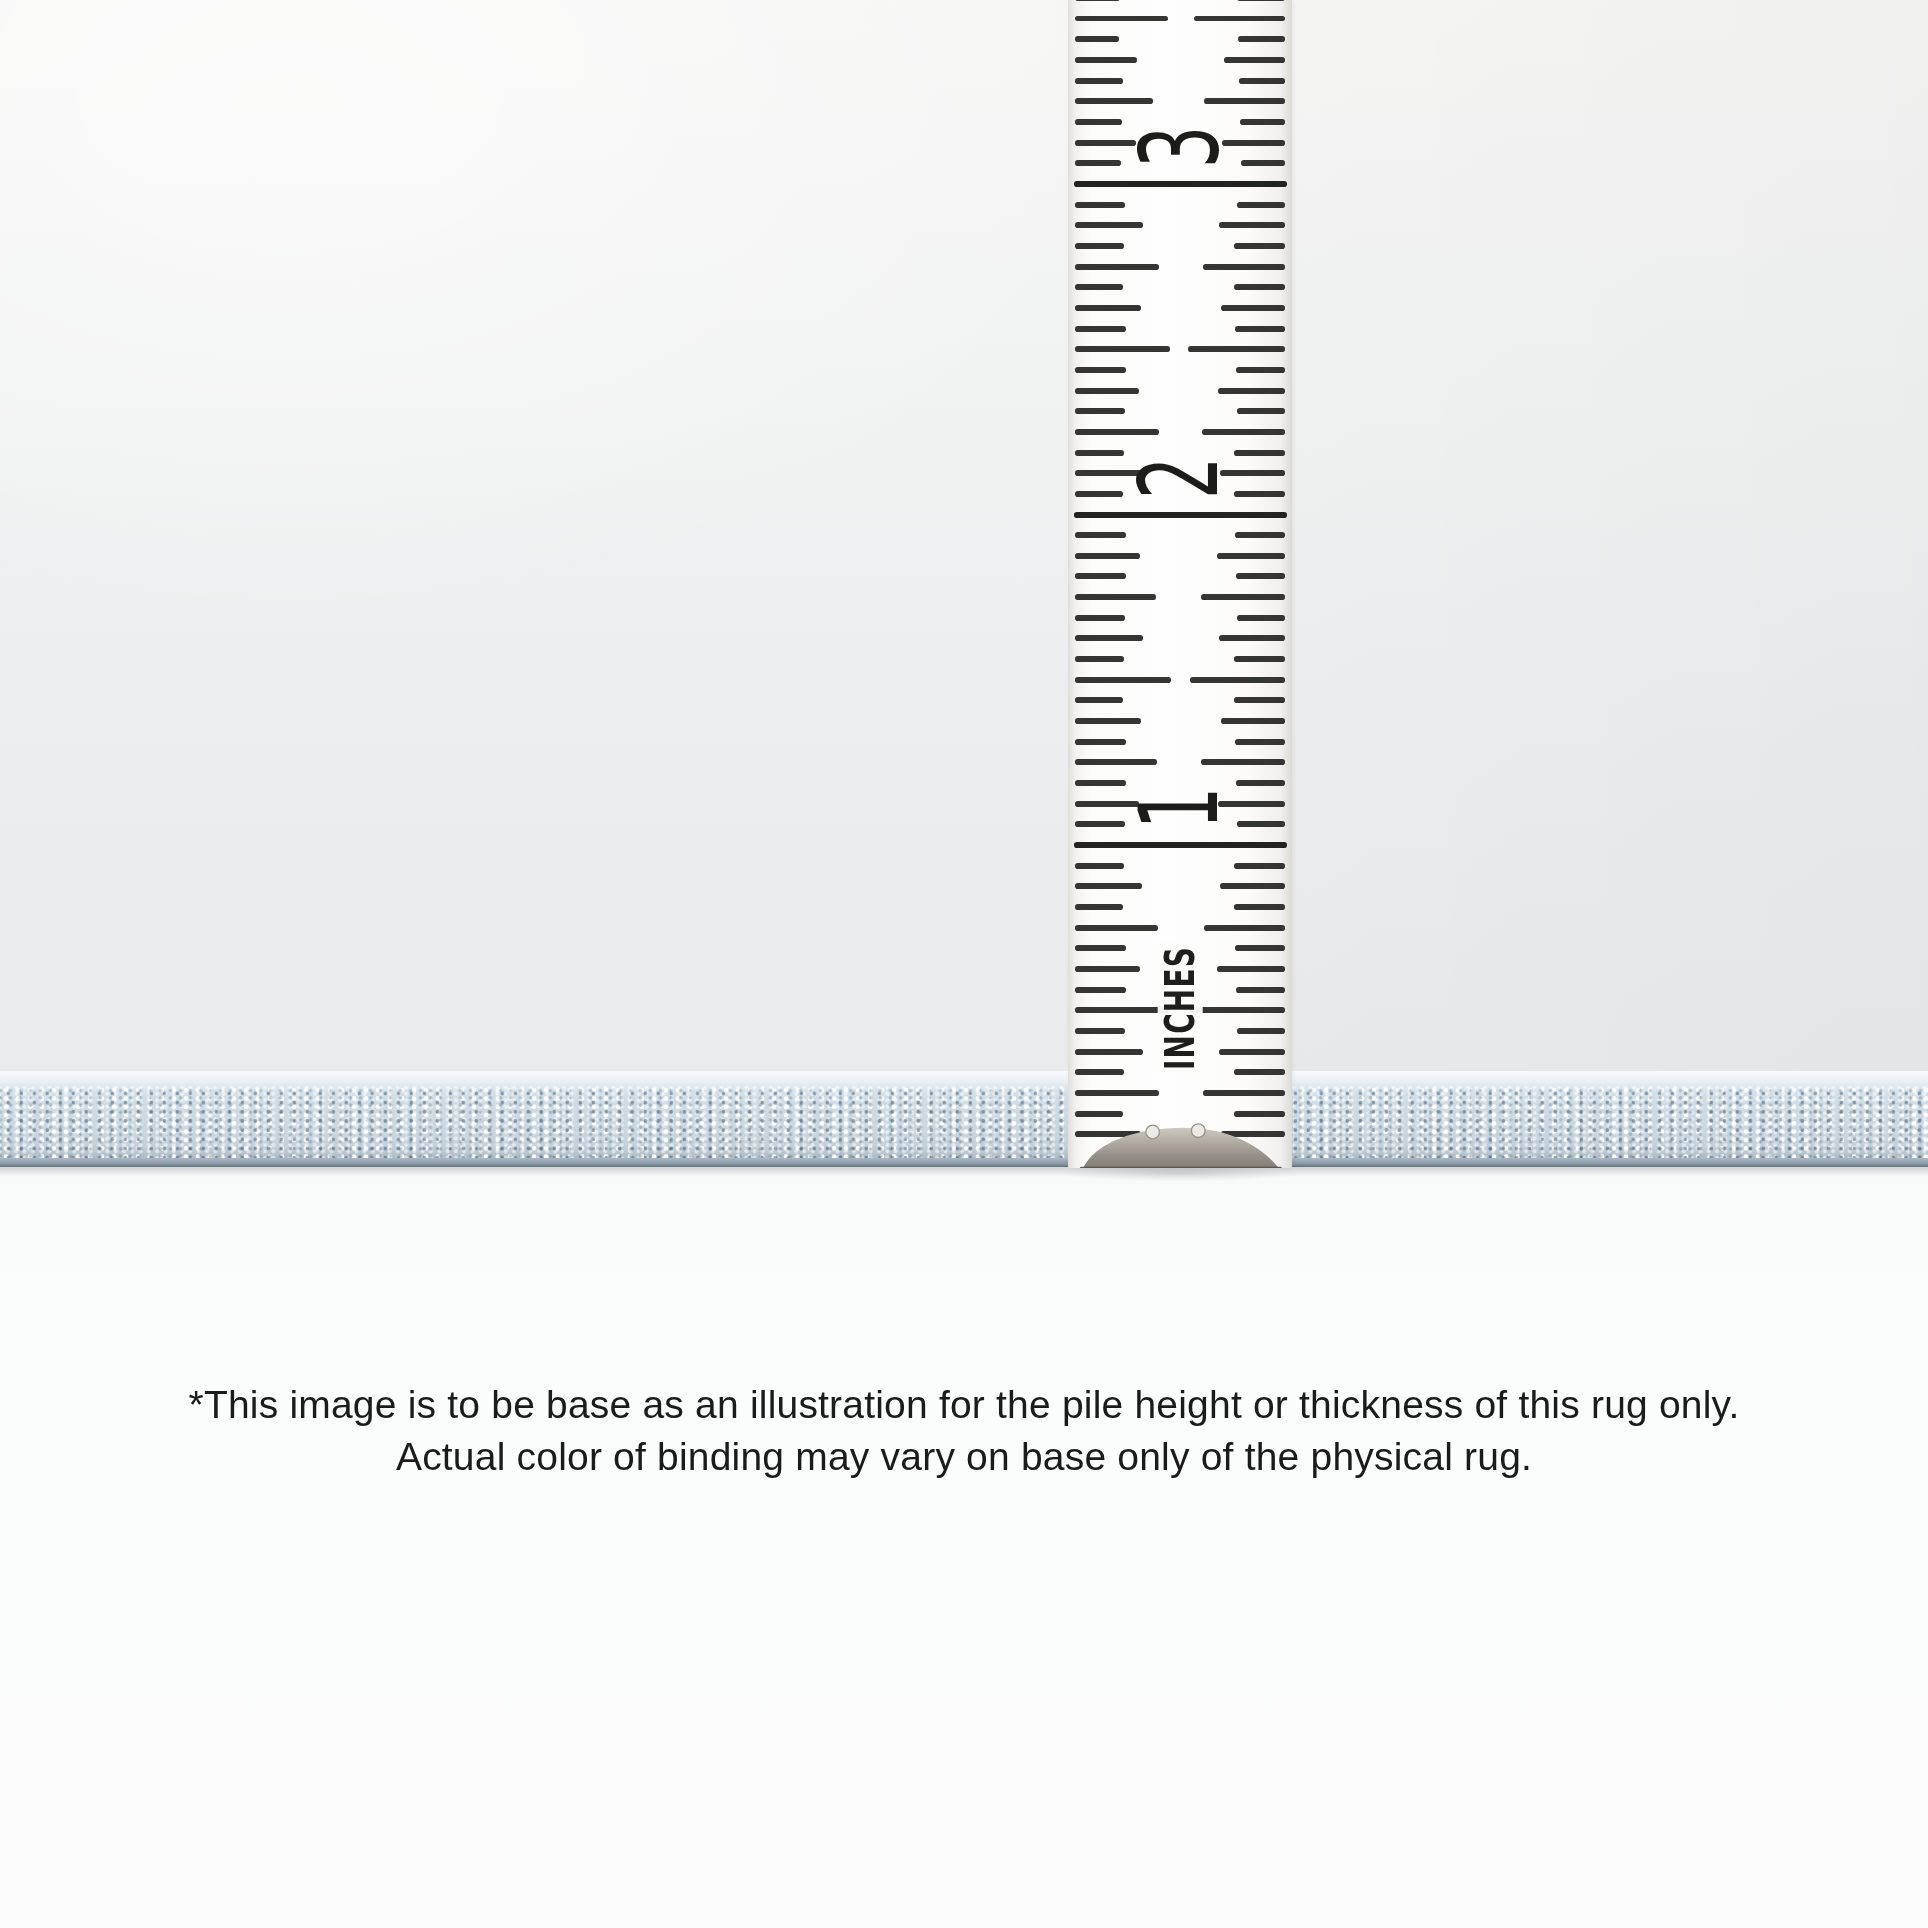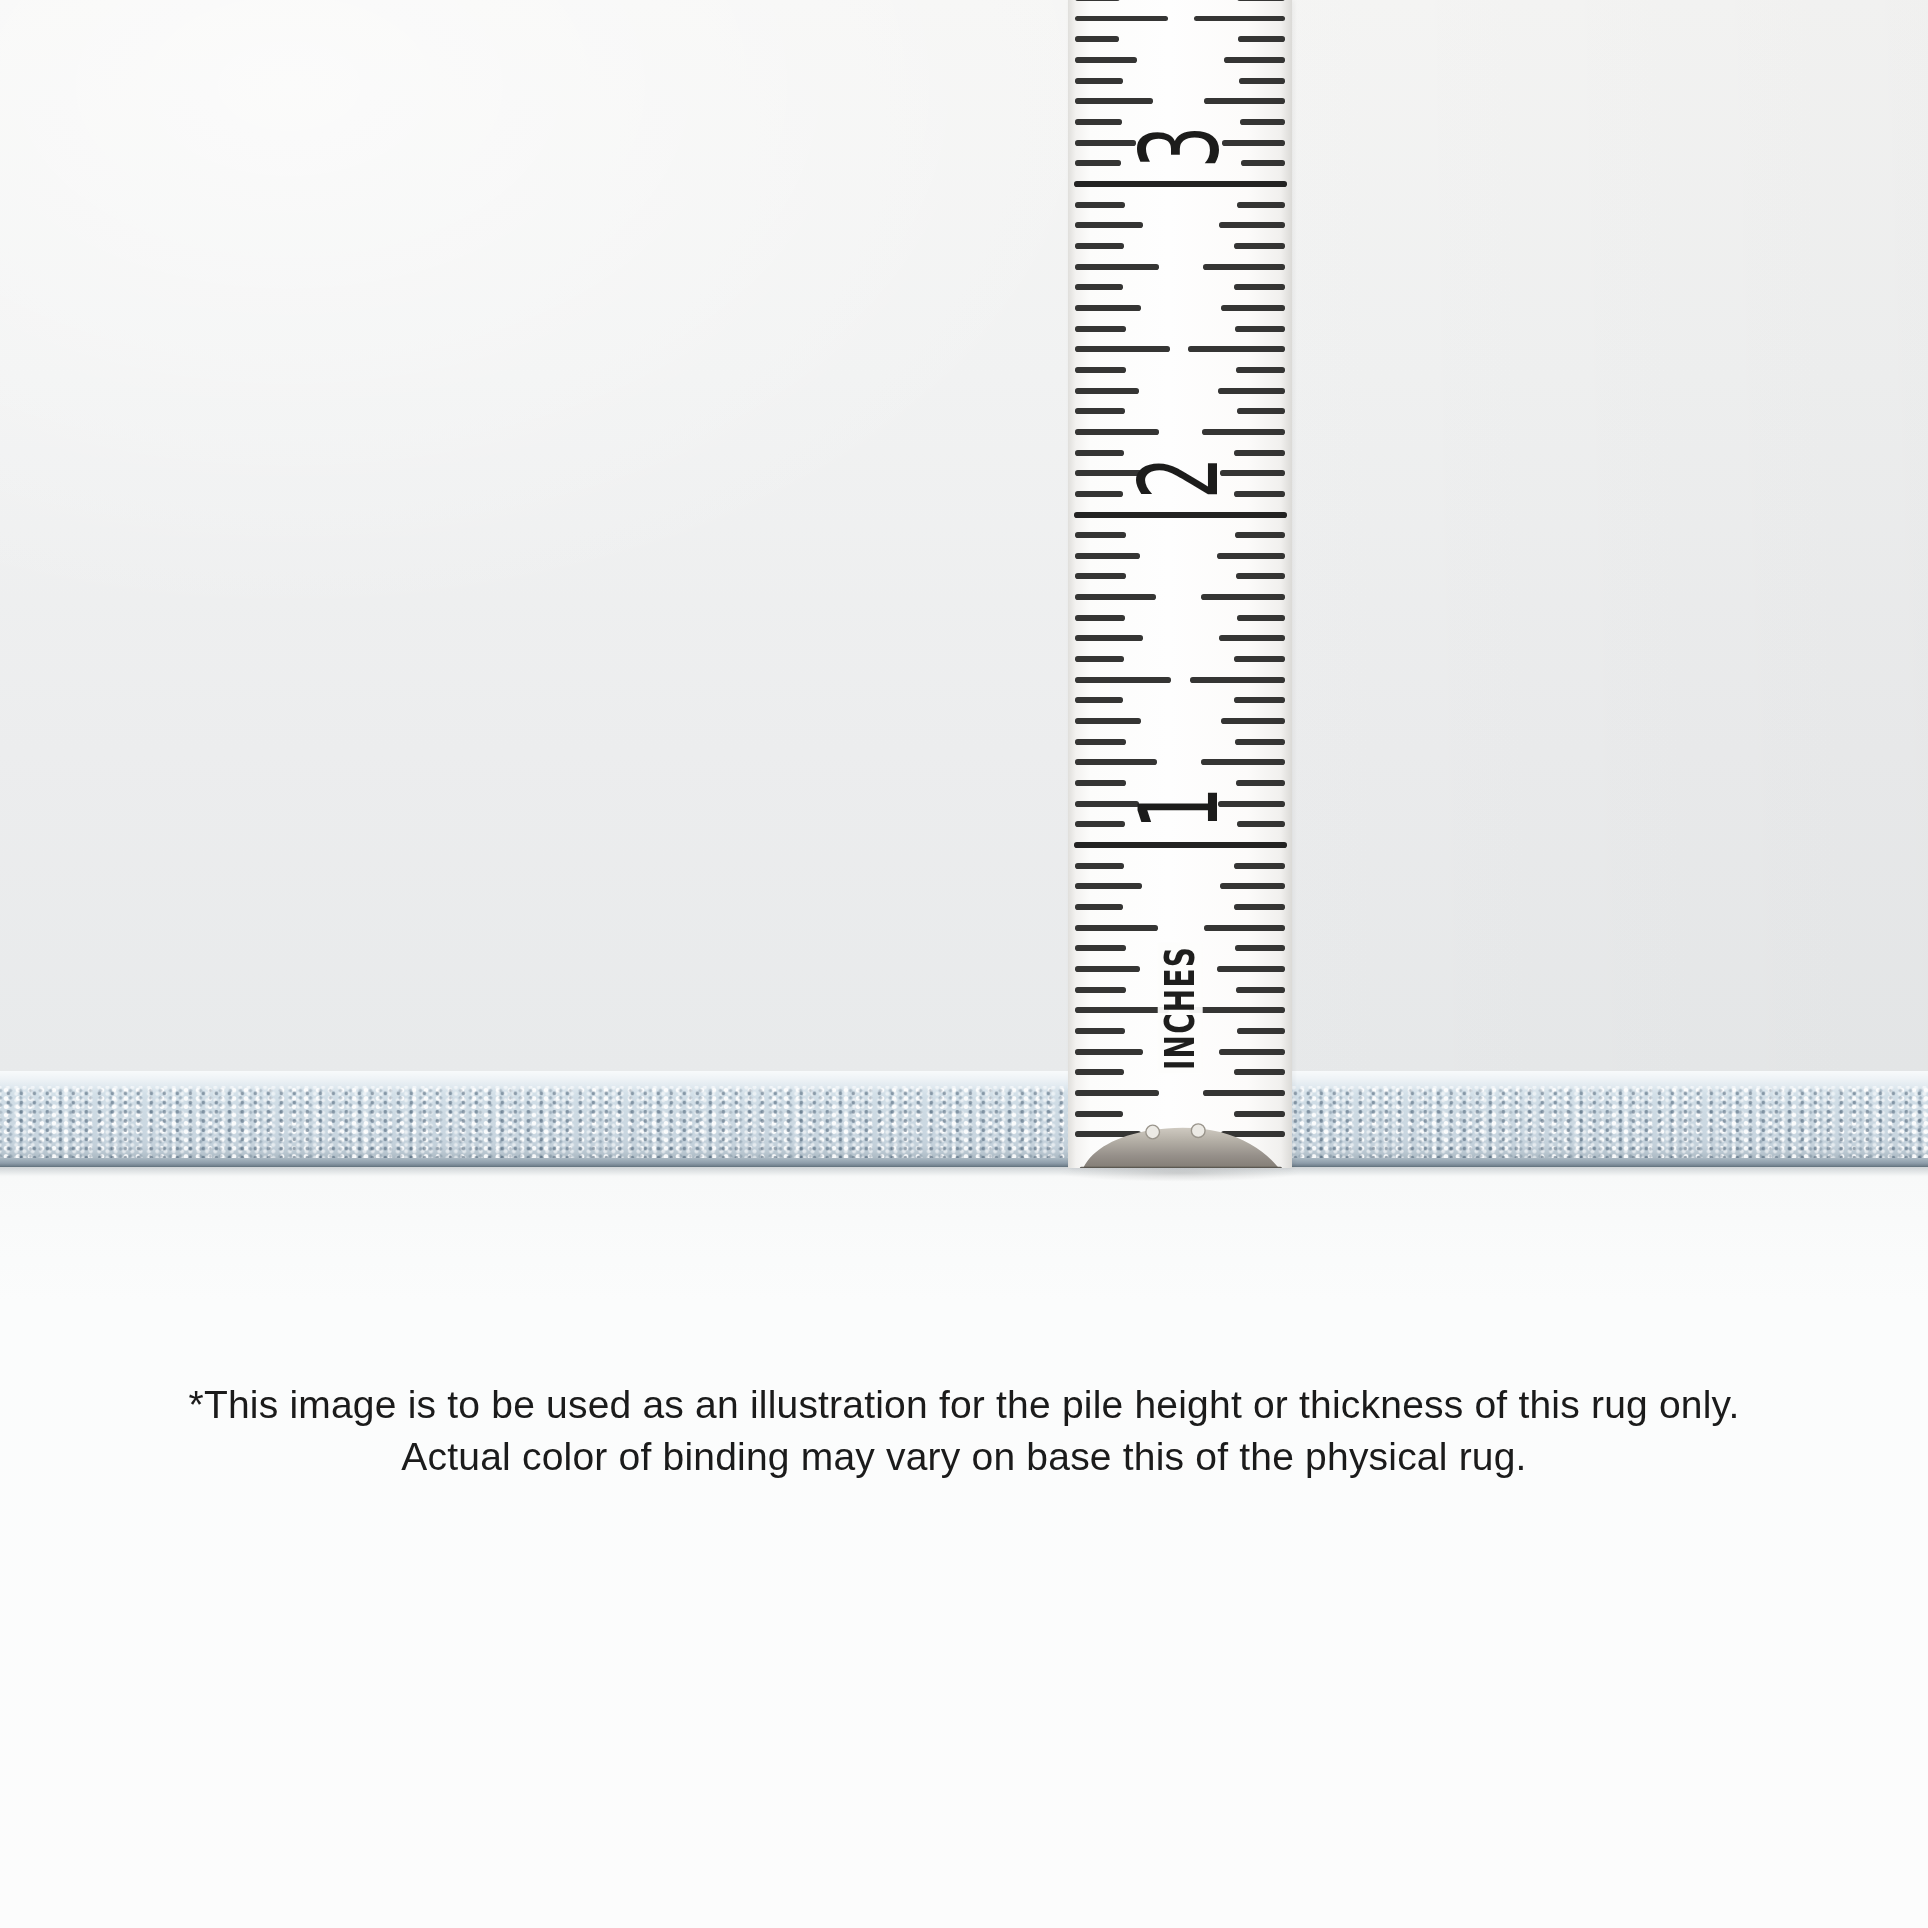--- a/index.html
+++ b/index.html
@@ -226,17 +226,17 @@
         </linearGradient>
       </defs>
       <path d="M 16 50 C 26 30 52 15 90 9 C 116 4.8 144 5.2 166 11 C 196 19 216 33 230 50 Z" fill="url(#metalGrad)"></path>
       <rect x="12" y="49" width="222" height="6" rx="2" fill="#504c46" opacity="0.9"></rect>
       <circle cx="92" cy="11" r="7.5" fill="#eceae5" stroke="#9a958c" stroke-width="1.5"></circle>
       <circle cx="142" cy="9.5" r="7.5" fill="#eceae5" stroke="#9a958c" stroke-width="1.5"></circle>
     </svg>
   </div>
 
   <div class="caption">
-    <div class="caption-line">*This image is to be used as an illustration for the pile height or thickness of this rug only.</div>
-    <div class="caption-line">Actual color of binding may vary on base this of the physical rug.</div>
+    <div class="caption-line">*This image is to be base as an illustration for the pile height or thickness of this rug only.</div>
+    <div class="caption-line">Actual color of binding may vary on base only of the physical rug.</div>
   </div>
 </div>
 
 
 </body></html>

